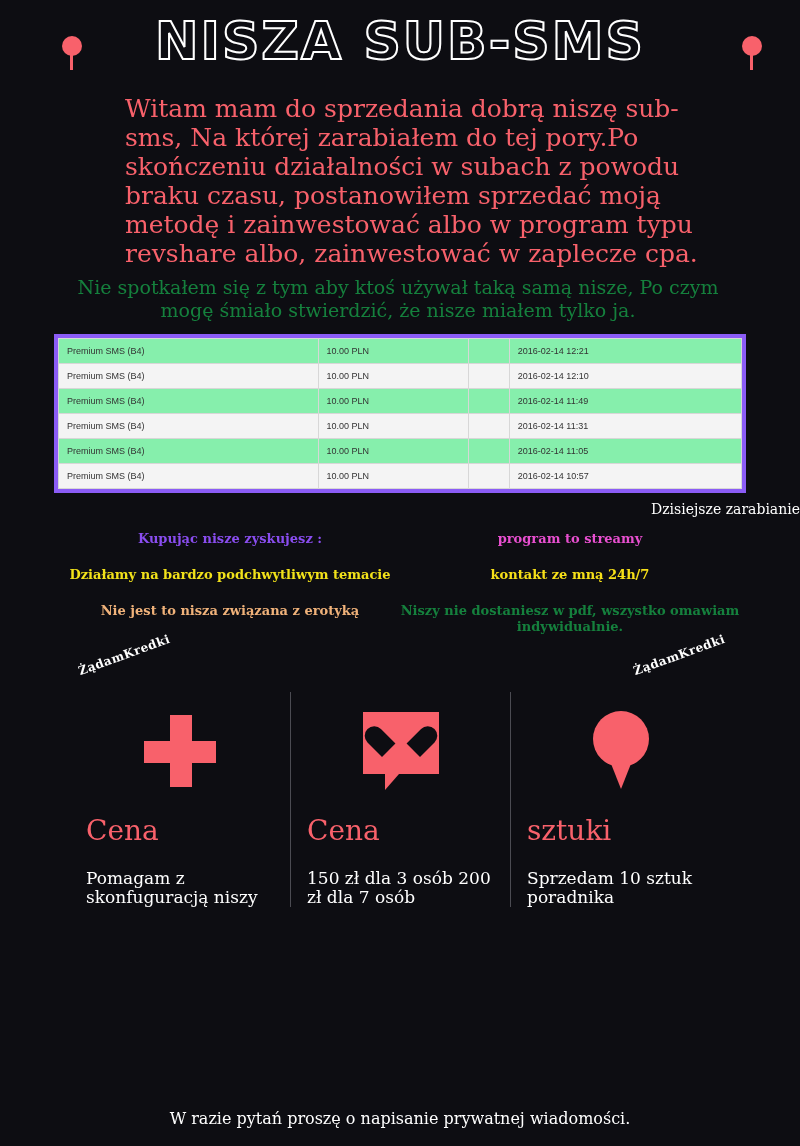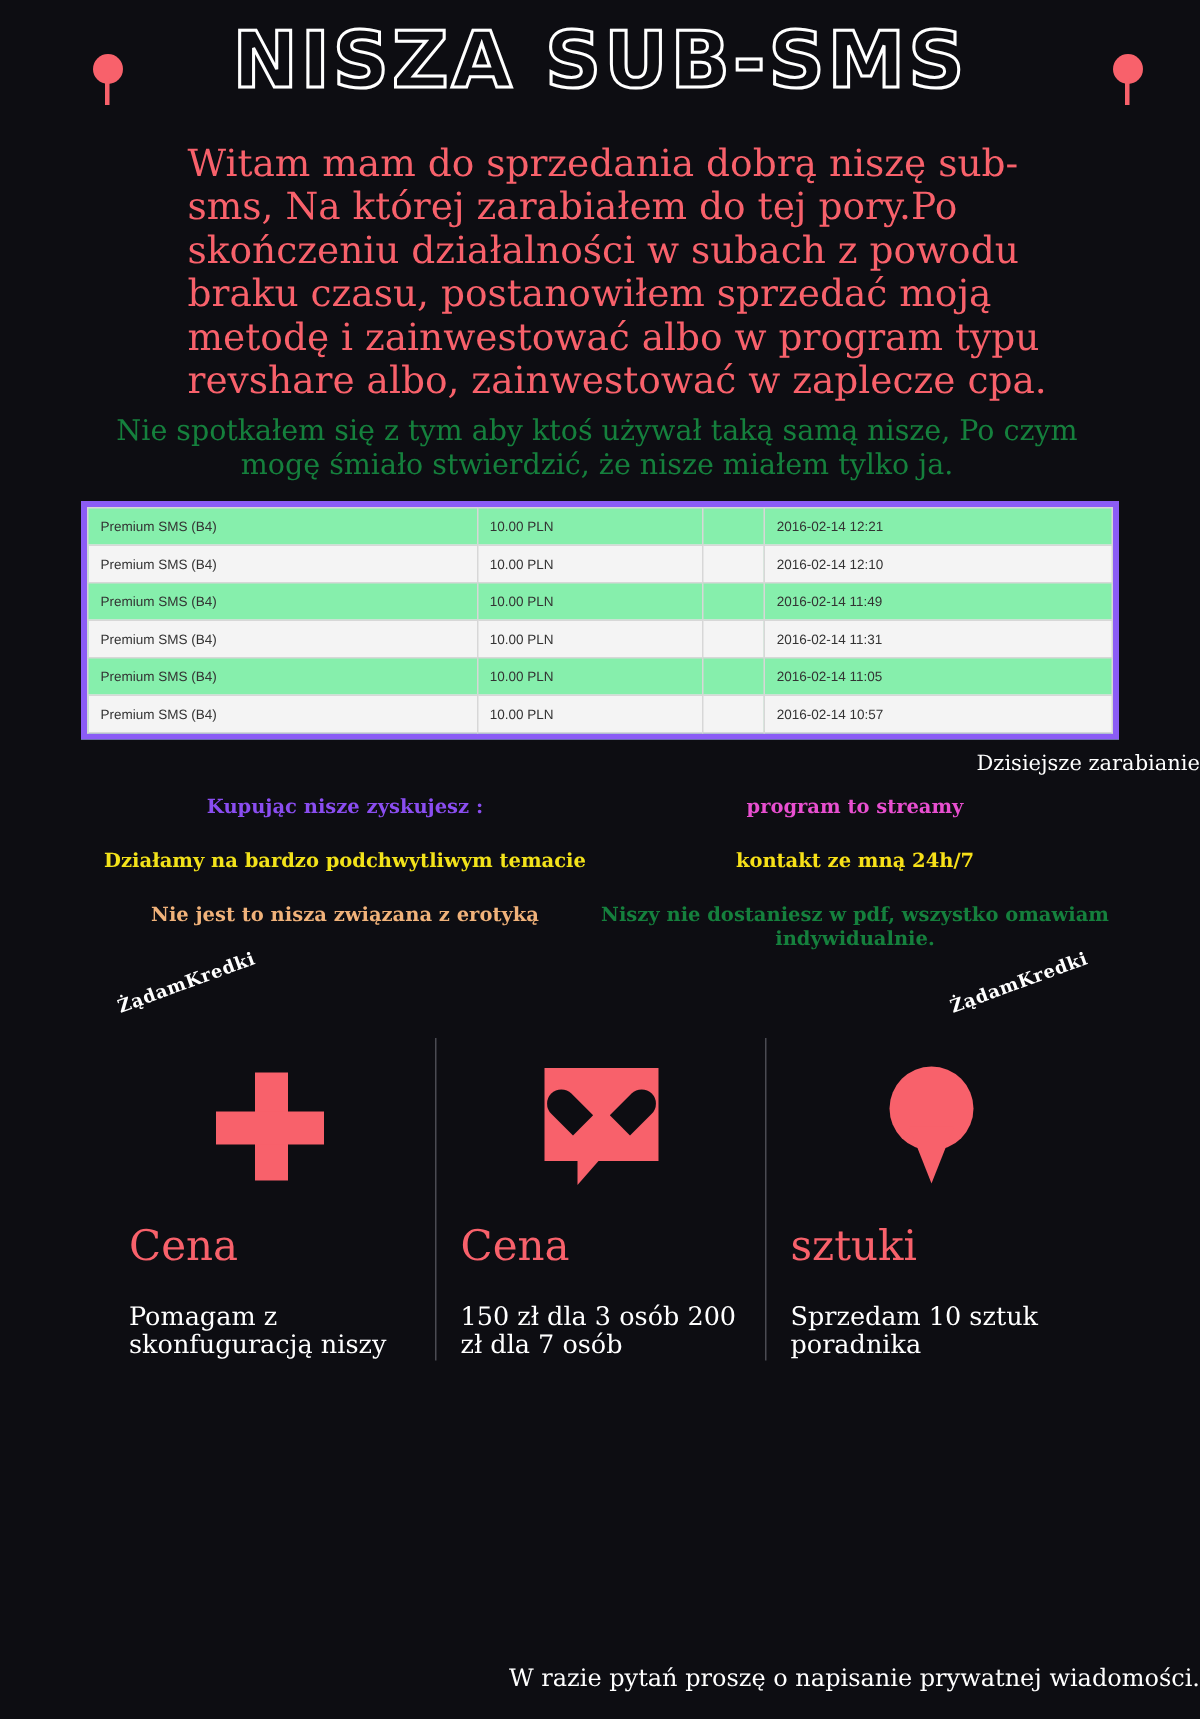--- a/index.html
+++ b/index.html
@@ -240,21 +240,21 @@
     font-family: "DejaVu Serif", serif;
     font-size: 17px;
     line-height: 1.12;
     padding: 22px 4px 0 4px;
   }
 
   .footer {
     position: absolute;
     bottom: 18px;
     width: 100%;
-    text-align: right;
+    text-align: center;
     color: #ffffff;
     font-family: "DejaVu Serif", serif;
     font-size: 16px;
   }
 </style>
 </head>
 <body>
 
 <div class="header">
   <div class="pin pin-left"></div>

